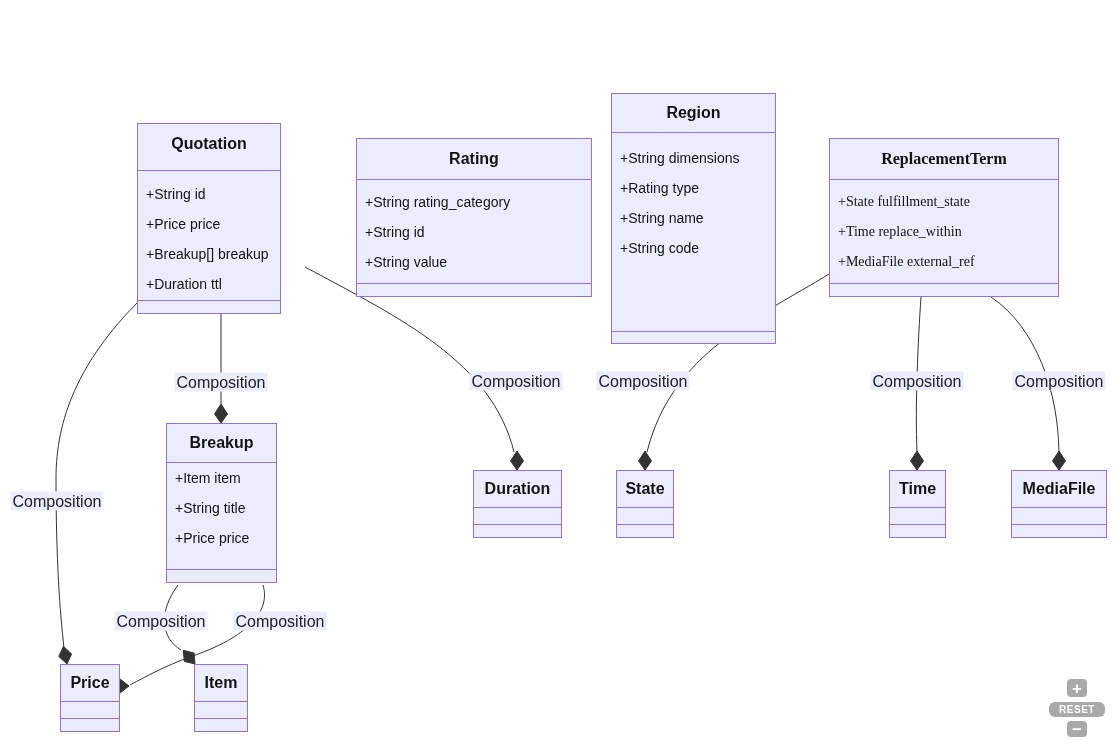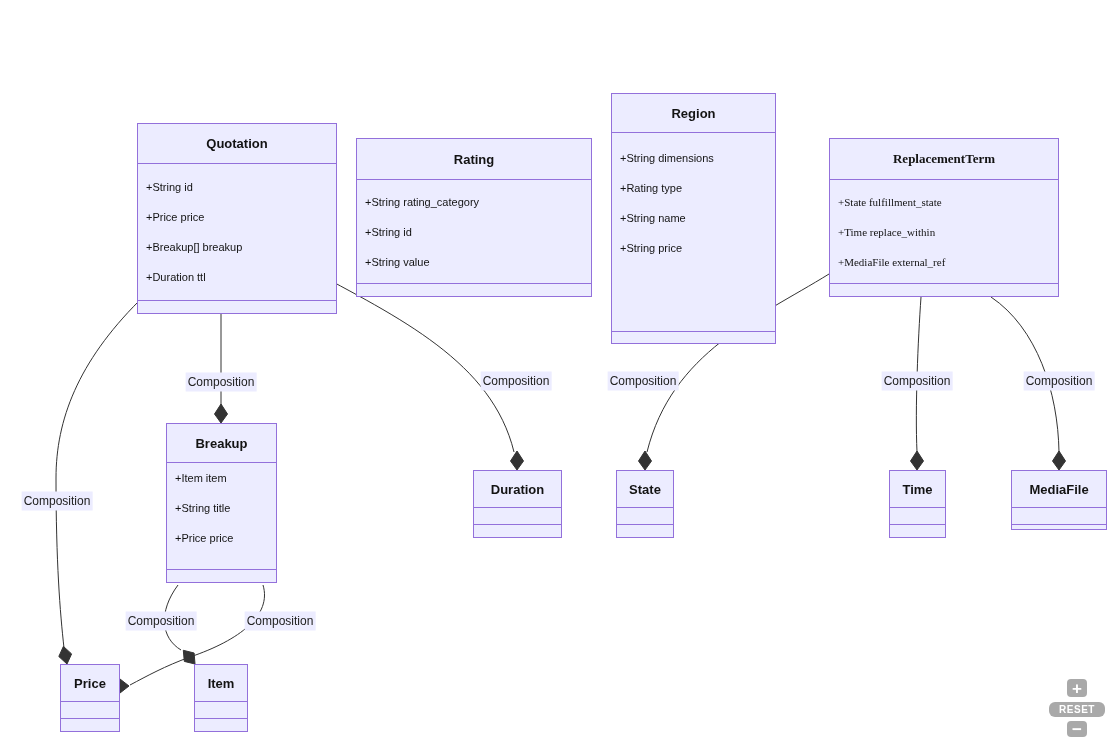--- a/index.html
+++ b/index.html
@@ -28,54 +28,54 @@
     z-index: 2;
     background: #ECECFF;
     border: 1px solid #9370DB;
     box-sizing: border-box;
     display: flex;
     flex-direction: column;
     color: #131313;
   }
   .uml-title {
     font-weight: bold;
-    font-size: 13px;
+    font-size: 16px;
     text-align: center;
     display: flex;
     align-items: center;
     justify-content: center;
     flex: 0 0 auto;
     white-space: nowrap;
   }
   .uml-attrs {
     flex: 1 1 auto;
     border-top: 1px solid #9370DB;
     box-sizing: border-box;
     padding-left: 8px;
     padding-right: 6px;
     overflow: hidden;
   }
   .uml-attr {
-    font-size: 11px;
+    font-size: 14px;
     height: 30px;
     line-height: 30px;
     white-space: nowrap;
   }
   .uml-sec {
     flex: 0 0 auto;
     border-top: 1px solid #9370DB;
     box-sizing: border-box;
   }
   .edge-label {
     position: absolute;
     z-index: 3;
     transform: translate(-50%, -50%);
     background: #ECECFF;
     color: #222222;
-    font-size: 12px;
+    font-size: 16px;
     line-height: 19px;
     padding: 0 2px;
     white-space: nowrap;
   }
   .ctrl {
     position: absolute;
     z-index: 4;
     background: #A9A9A9;
     color: #ffffff;
     font-weight: bold;
@@ -110,21 +110,21 @@
       <polygon points="67,664 58.8,656.5 63.4,646.4 71.6,653.9"></polygon>
       <polygon points="517,470 510.5,461 517,451 523.5,461"></polygon>
       <polygon points="645,470 638.5,461 645,451 651.5,461"></polygon>
       <polygon points="917,470 910.5,461 917,451 923.5,461"></polygon>
       <polygon points="1059,470 1052.5,461 1059,451 1065.5,461"></polygon>
       <polygon points="111,686 120,679 129,686 120,693"></polygon>
       <polygon points="195,664 184.3,661.4 183.3,650.3 194.1,653"></polygon>
     </g>
   </svg>
 
-  <div class="uml-class" style="left:137px; top:123px; width:200px; height:191px;">
+  <div class="uml-class" style="left:137px; top:123px; width:144px; height:191px;gap:7px;">
     <div class="uml-title" style="height:39px;">Quotation</div>
     <div class="uml-attrs" style="padding-top:8px;">
       <div class="uml-attr">+String id</div>
       <div class="uml-attr">+Price price</div>
       <div class="uml-attr">+Breakup[] breakup</div>
       <div class="uml-attr">+Duration ttl</div>
     </div>
     <div class="uml-sec" style="height:13px;"></div>
   </div>
 
@@ -137,21 +137,21 @@
     </div>
     <div class="uml-sec" style="height:13px;"></div>
   </div>
 
   <div class="uml-class" style="left:611px; top:93px; width:165px; height:251px;">
     <div class="uml-title" style="height:38px;">Region</div>
     <div class="uml-attrs" style="padding-top:10px;">
       <div class="uml-attr">+String dimensions</div>
       <div class="uml-attr">+Rating type</div>
       <div class="uml-attr">+String name</div>
-      <div class="uml-attr">+String price</div>
+      <div class="uml-attr">+String code</div>
     </div>
     <div class="uml-sec" style="height:12px;"></div>
   </div>
 
   <div class="uml-class" style="left:829px; top:138px; width:230px; height:159px;font-family:Liberation Serif, serif;">
     <div class="uml-title" style="height:40px;">ReplacementTerm</div>
     <div class="uml-attrs" style="padding-top:7px;">
       <div class="uml-attr">+State fulfillment_state</div>
       <div class="uml-attr">+Time replace_within</div>
       <div class="uml-attr">+MediaFile external_ref</div>
@@ -180,21 +180,21 @@
     <div class="uml-sec" style="height:17px;"></div>
     <div class="uml-sec" style="height:13px;"></div>
   </div>
 
   <div class="uml-class" style="left:889px; top:470px; width:57px; height:68px;">
     <div class="uml-title" style="height:36px;">Time</div>
     <div class="uml-sec" style="height:17px;"></div>
     <div class="uml-sec" style="height:13px;"></div>
   </div>
 
-  <div class="uml-class" style="left:1011px; top:470px; width:96px; height:60px;">
+  <div class="uml-class" style="left:1011px; top:470px; width:96px; height:68px;">
     <div class="uml-title" style="height:36px;">MediaFile</div>
     <div class="uml-sec" style="height:17px;"></div>
     <div class="uml-sec" style="height:13px;"></div>
   </div>
 
   <div class="uml-class" style="left:60px; top:664px; width:60px; height:68px;">
     <div class="uml-title" style="height:36px;">Price</div>
     <div class="uml-sec" style="height:17px;"></div>
     <div class="uml-sec" style="height:13px;"></div>
   </div>

